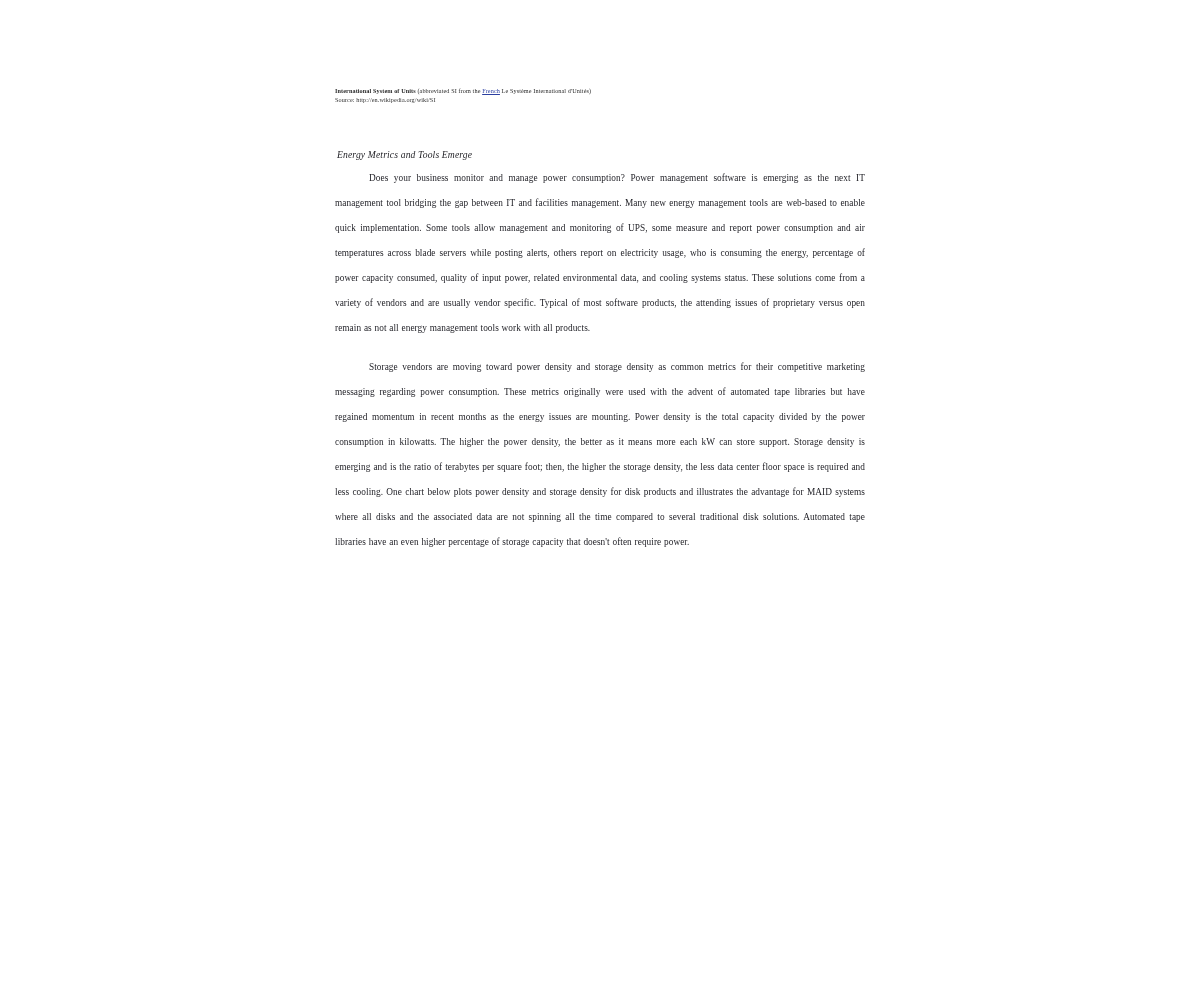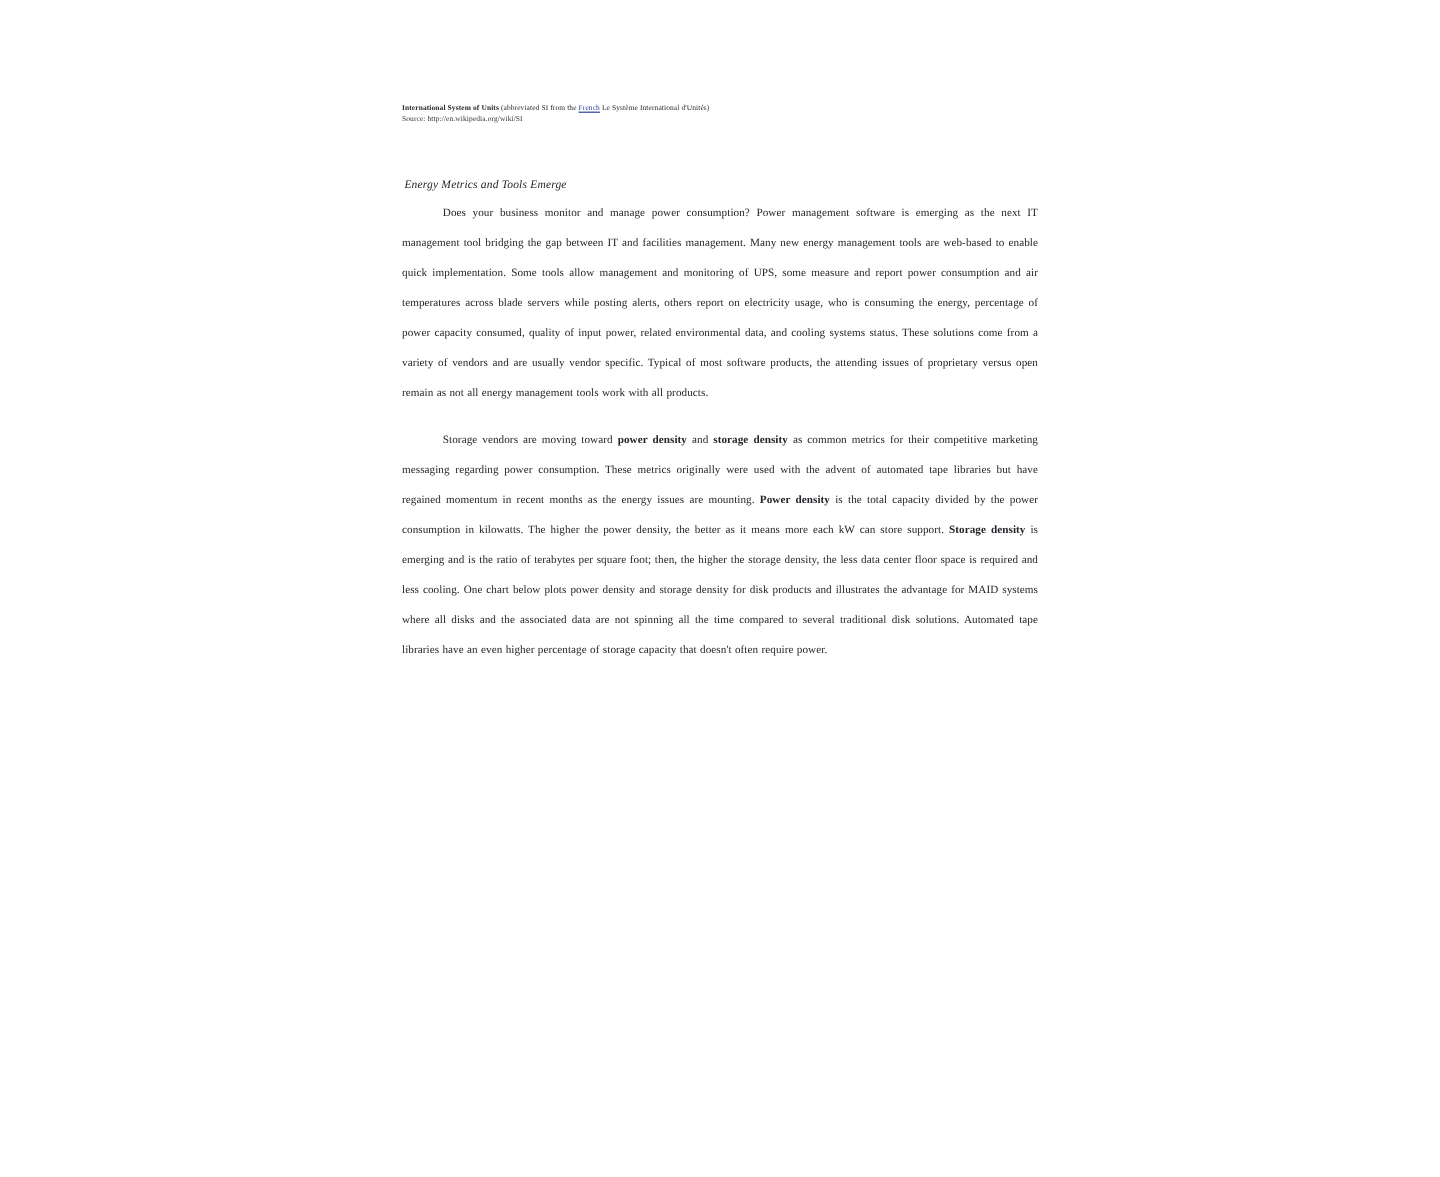--- a/index.html
+++ b/index.html
@@ -72,21 +72,21 @@
     margin: 0 0 14px 0;
     font-size: 9.3px;
     line-height: 25px;
     text-align: justify;
     text-indent: 34px;
     color: #24242a;
     letter-spacing: 0.05px;
     word-spacing: 0.4px;
   }
   p.body-par b {
-    font-weight: bold;
+    font-weight: normal;
   }
   .blur-wrap {
     filter: blur(0.62px);
   }
 </style>
 </head>
 <body>
 
 <div class="page-viewport">
   <div class="paper">

